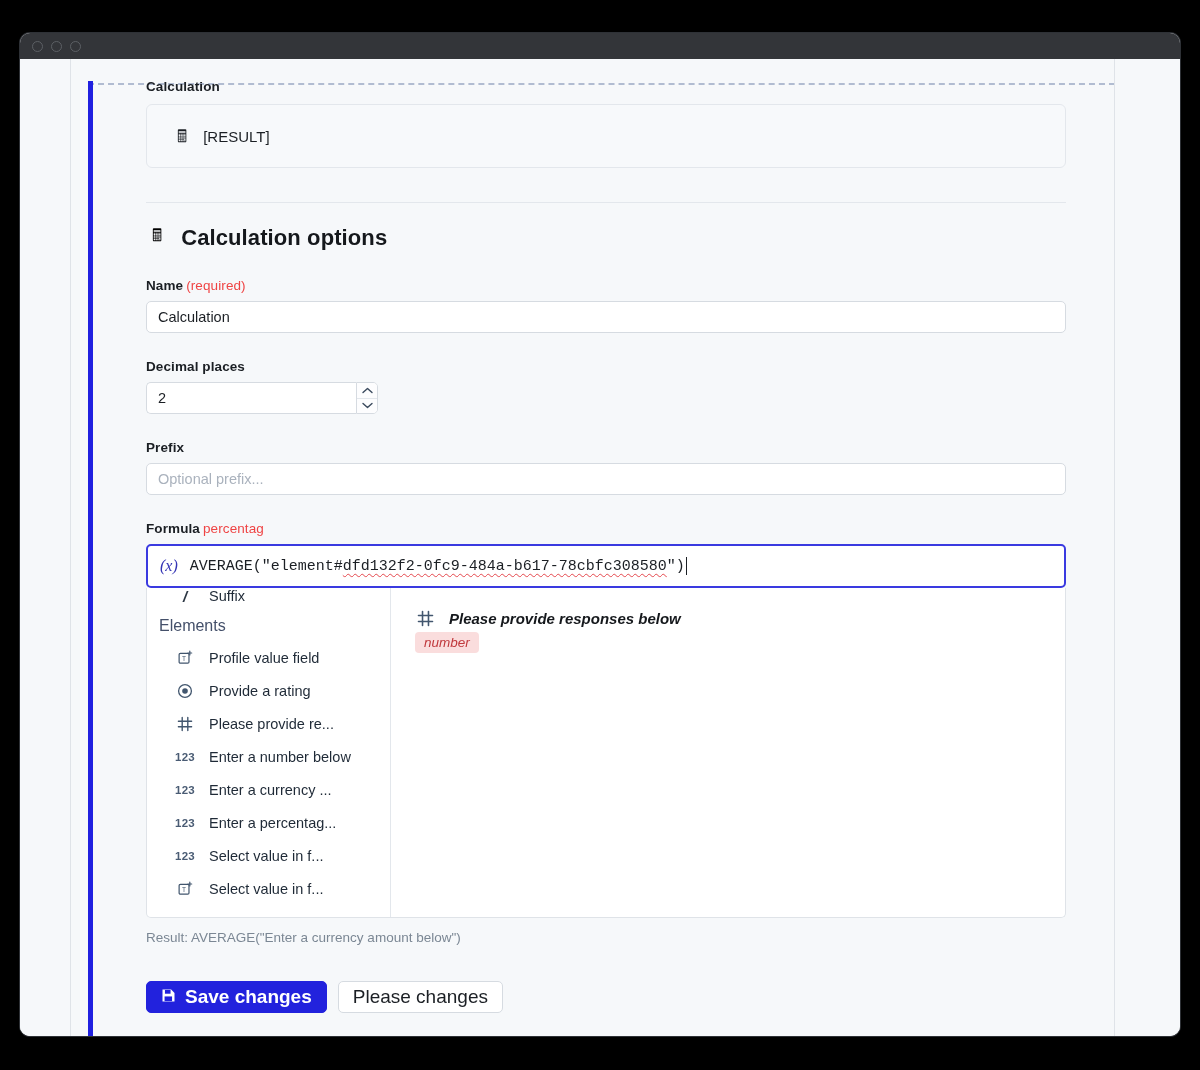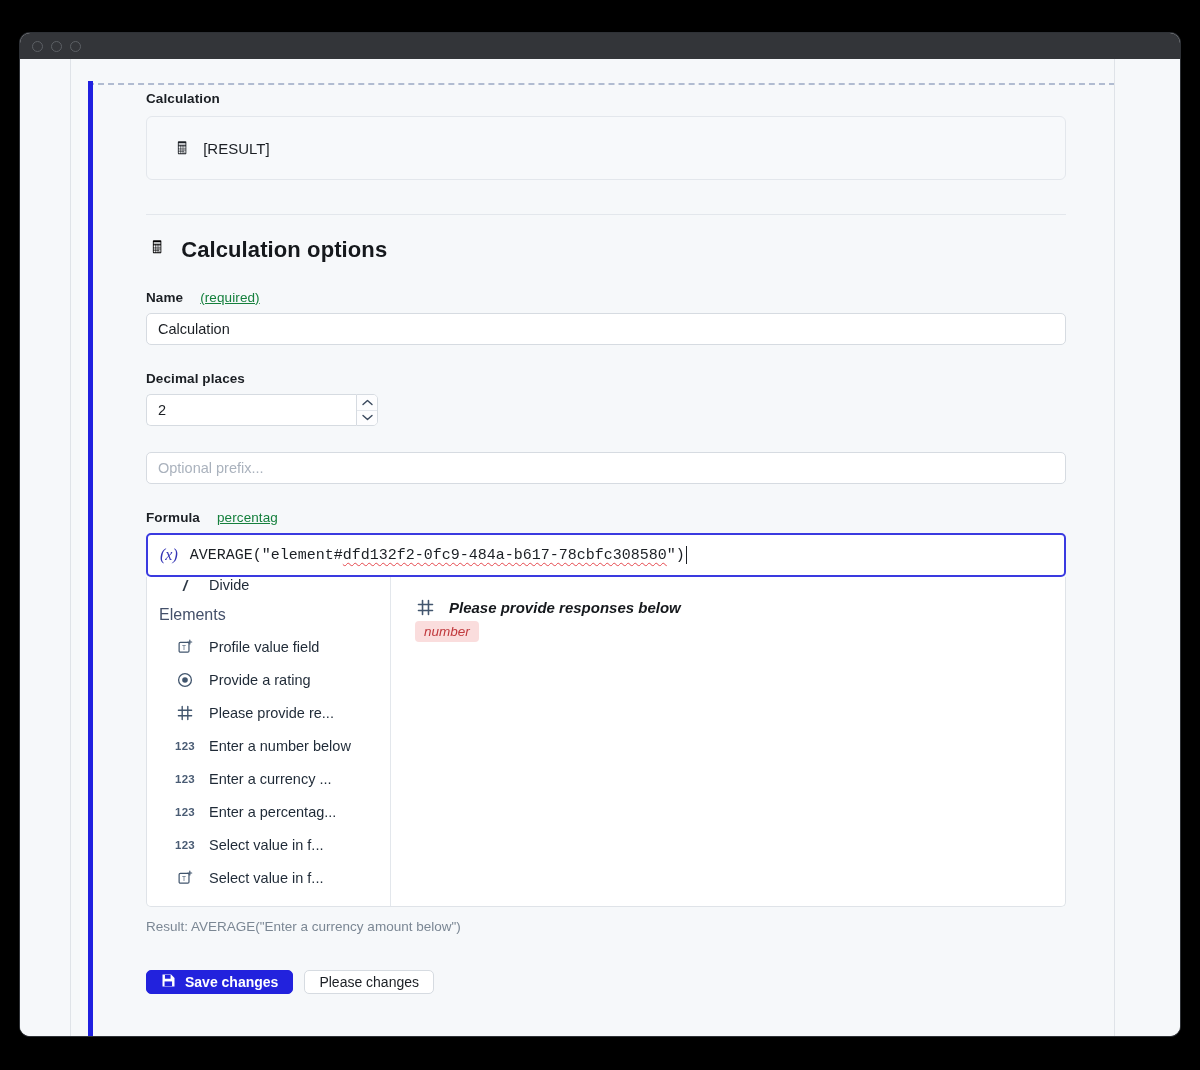--- a/index.html
+++ b/index.html
@@ -89,36 +89,35 @@
     top: 0;
     bottom: 0;
     width: 1px;
     background: #dfe3e8;
   }
 
   
   .content {
     position: absolute;
     left: 126px;
-    top: 32px;
+    top: 20px;
     width: 920px;
   }
 
   .field-label {
     font-size: 13.5px;
     font-weight: 700;
     color: #1b1f24;
     margin-bottom: 8px;
     letter-spacing: .1px;
   }
   .field-label .req {
     font-weight: 400;
-    color: #15803d;
-    margin-left: 17px;
-    text-decoration: underline;
+    color: #ef4444;
+    margin-left: 3px;
   }
 
   
   .result-card {
     margin-top: 10px;
     height: 62px;
     background: #f7f9fb;
     border: 1px solid #e3e7ec;
     border-radius: 6px;
     display: flex;
@@ -355,28 +354,28 @@
   }
 
   
   .btn-row {
     display: flex;
     gap: 11px;
     margin-top: 36px;
   }
   .btn {
     font-family: "Liberation Sans", sans-serif;
-    font-size: 14px;
+    font-size: 19px;
     border-radius: 5px;
     cursor: pointer;
     display: flex;
     align-items: center;
     gap: 9px;
     padding: 0 14px;
-    height: 24px;
+    height: 32px;
   }
   .btn-primary {
     background: #2222dd;
     color: #ffffff;
     border: 1px solid #2222dd;
     font-weight: 700;
   }
   .btn-secondary {
     background: #ffffff;
     color: #1b1f24;
@@ -437,38 +436,39 @@
                 <svg width="11" height="7" viewBox="0 0 11 7" fill="none">
                     <path d="M1 1.4L5.5 5.6L10 1.4" stroke="#3c4b5e" stroke-width="1.4" stroke-linecap="round" stroke-linejoin="round"></path>
                   </svg>
               </button>
             </div>
           </div>
         </div>
 
         <div class="two-col">
           <div>
+            <div class="field-label">Prefix</div>
             <input class="text-input" type="text" placeholder="Optional prefix..." style="">
           </div>
         </div>
 
         <div class="formula-wrap">
           <div class="field-label">
             <span>Formula</span><span class="req">percentag</span>
           </div>
           <div class="formula-box">
             <span class="fx">(x)</span>
             <span class="formula-text"><span>AVERAGE("element#</span><span class="squiggle">dfd132f2-0fc9-484a-b617-78cbfc308580</span><span>")</span><span class="caret"></span></span>
           </div>
 
           <div class="dropdown">
             <div class="dd-left">
               <div class="dd-item partial">
                 <span class="dd-ico slash">/</span>
-                <span>Divide</span>
+                <span>Suffix</span>
               </div>
               <div class="dd-group">Elements</div>
 
               <div class="dd-item">
                 <span class="dd-ico">
                   <svg width="15" height="15" viewBox="0 0 16 16" fill="none">
                       <rect x="1.2" y="3.5" width="10.5" height="10.5" rx="1.3" stroke="#42566e" stroke-width="1.3"></rect>
                       <text x="6.4" y="11.4" font-size="7" font-family="Liberation Sans, sans-serif" fill="#42566e" text-anchor="middle">T</text>
                       <path d="M12.6 1.2v4M10.6 3.2h4" stroke="#42566e" stroke-width="1.3" stroke-linecap="round"></path>
                     </svg>

